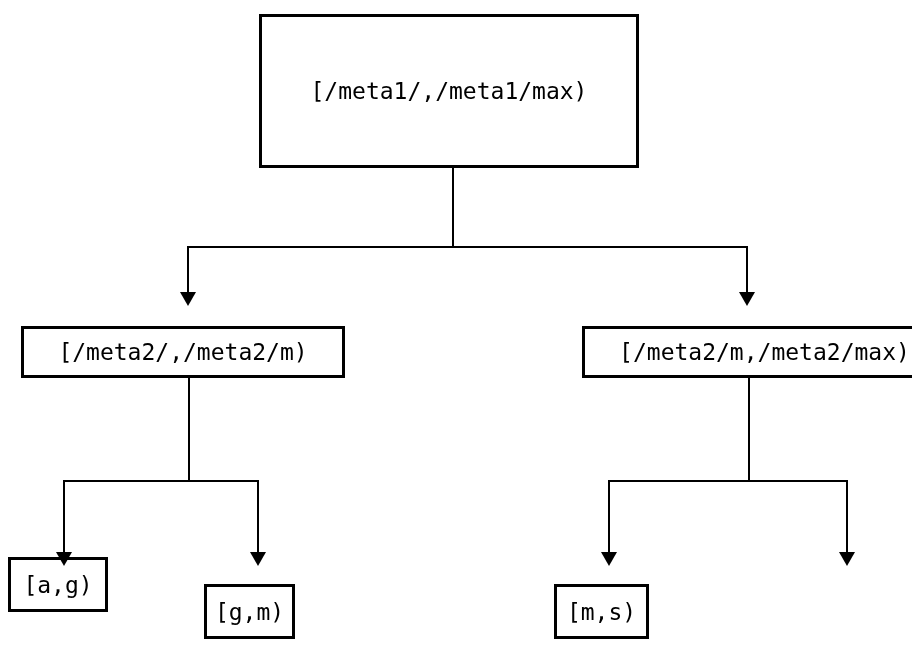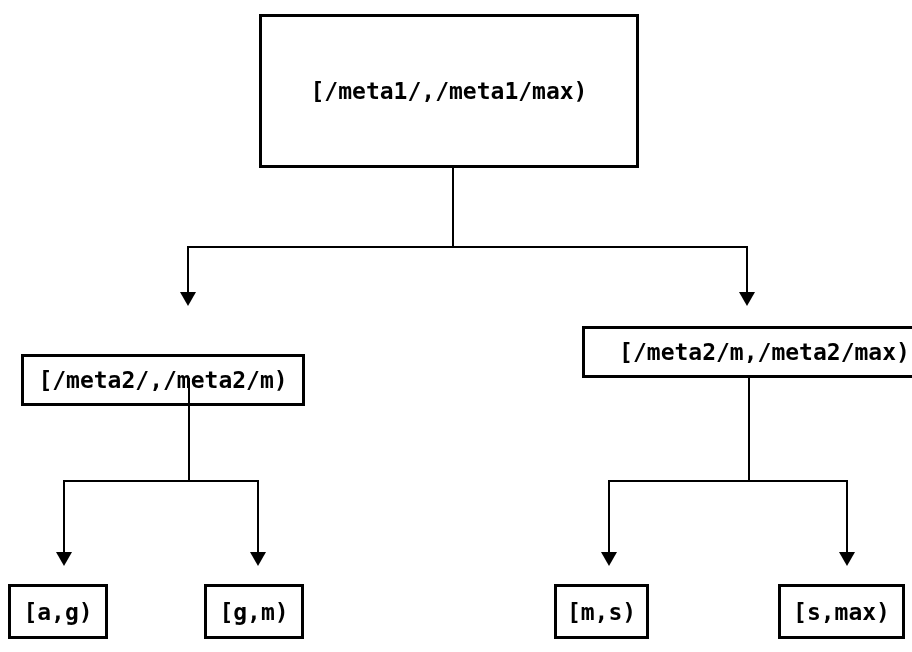--- a/index.html
+++ b/index.html
@@ -19,21 +19,21 @@
     position: absolute;
     box-sizing: border-box;
     border: 3px solid #000000;
     background: #ffffff;
     display: flex;
     align-items: center;
     justify-content: center;
   }
   .node .label {
     font-size: 23px;
-    font-weight: 700;
+    font-weight: 400;
     color: #000000;
     white-space: nowrap;
     letter-spacing: 0;
   }
   .line {
     position: absolute;
     background: #000000;
   }
   .arrowhead {
     position: absolute;
@@ -46,43 +46,40 @@
 </style>
 </head>
 <body>
 
 <div class="canvas">
 
   <div class="node" style="left:259px; top:14px; width:380px; height:154px;">
     <span class="label">[/meta1/,/meta1/max)</span>
   </div>
 
-  <div class="node" style="left:21px; top:326px; width:284px; height:52px;margin-top:28px;">
+  <div class="node" style="left:21px; top:326px; width:324px; height:52px;">
     <span class="label">[/meta2/,/meta2/m)</span>
   </div>
 
   <div class="node" style="left:582px; top:326px; width:365px; height:52px;">
     <span class="label">[/meta2/m,/meta2/max)</span>
   </div>
 
-  <div class="node" style="left:8px; top:584px; width:100px; height:55px;">
+  <div class="node" style="left:8px; top:557px; width:100px; height:55px;">
     <span class="label">[a,g)</span>
   </div>
 
-  <div class="node" style="left:204px; top:584px; width:100px; height:55px;">
+  <div class="node" style="left:204px; top:584px; width:91px; height:55px;">
     <span class="label">[g,m)</span>
   </div>
 
   <div class="node" style="left:554px; top:584px; width:95px; height:55px;">
     <span class="label">[m,s)</span>
   </div>
 
-  <div class="node" style="left:778px; top:584px; width:127px; height:55px;">
-    <span class="label">[s,max)</span>
-  </div>
 
   <div class="line" style="left:452px; top:168px; width:2px; height:79px;"></div>
   <div class="line" style="left:187px; top:246px; width:561px; height:2px;"></div>
   <div class="line" style="left:187px; top:246px; width:2px; height:48px;"></div>
   <div class="line" style="left:746px; top:246px; width:2px; height:48px;"></div>
   <div class="arrowhead" style="left:180px; top:292px;"></div>
   <div class="arrowhead" style="left:739px; top:292px;"></div>
 
   <div class="line" style="left:188px; top:378px; width:2px; height:103px;"></div>
   <div class="line" style="left:63px; top:480px; width:196px; height:2px;"></div>

